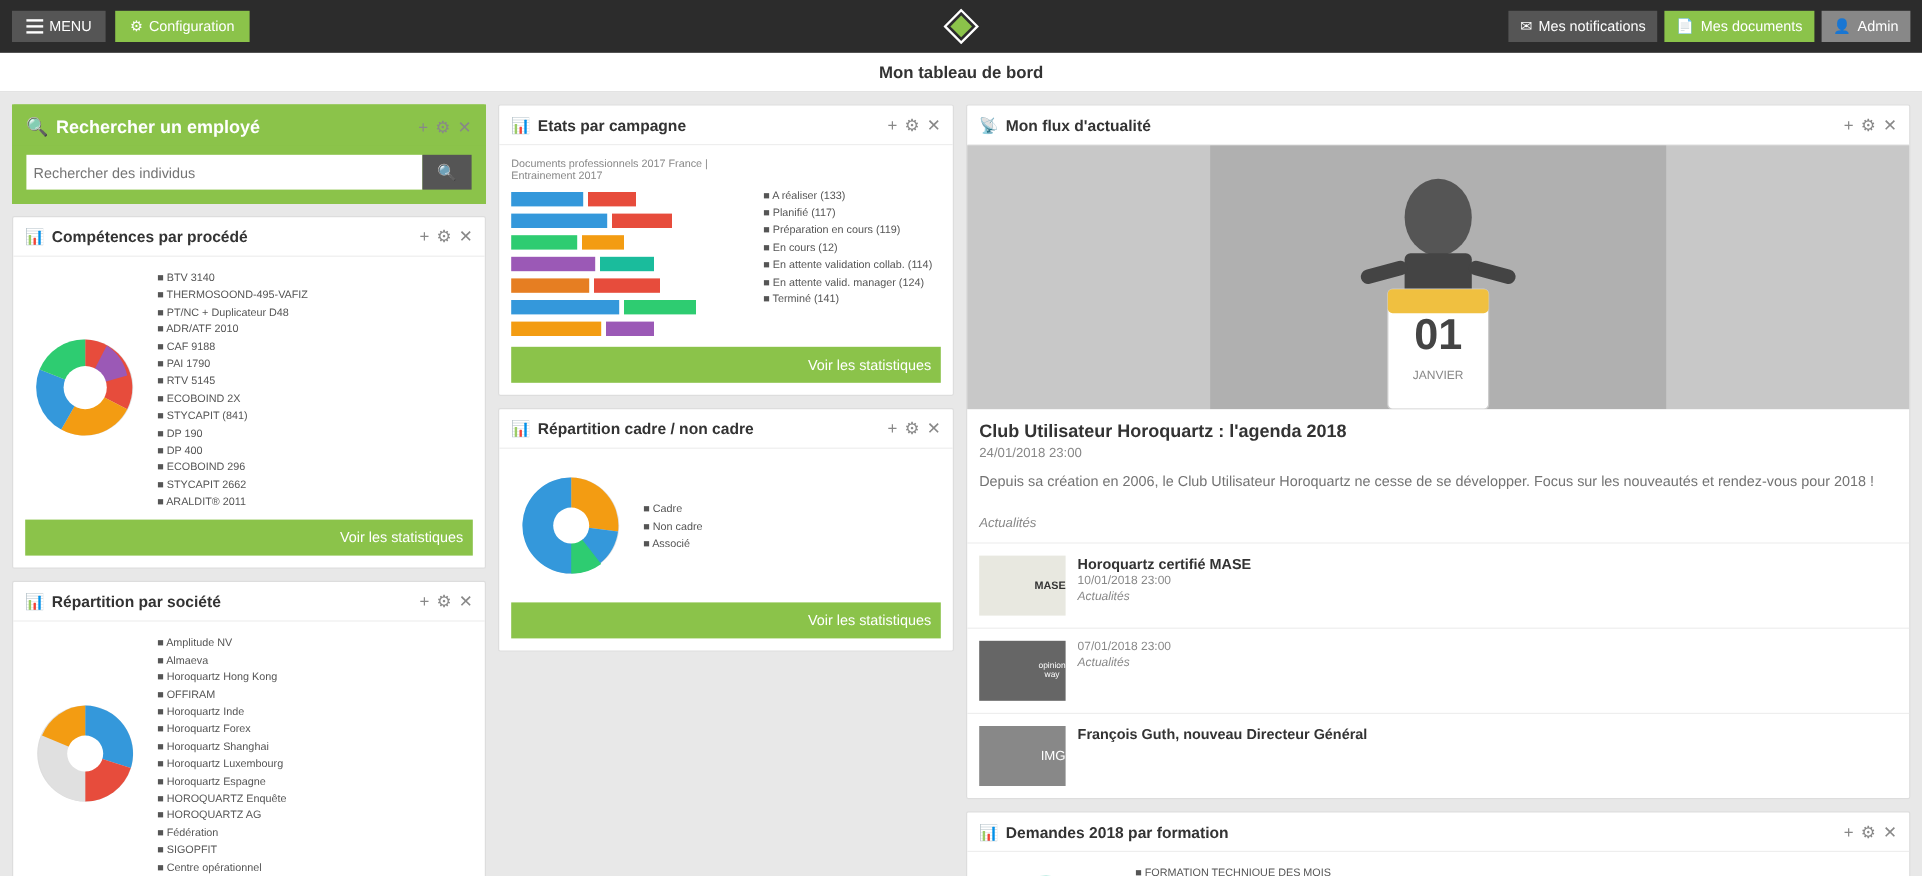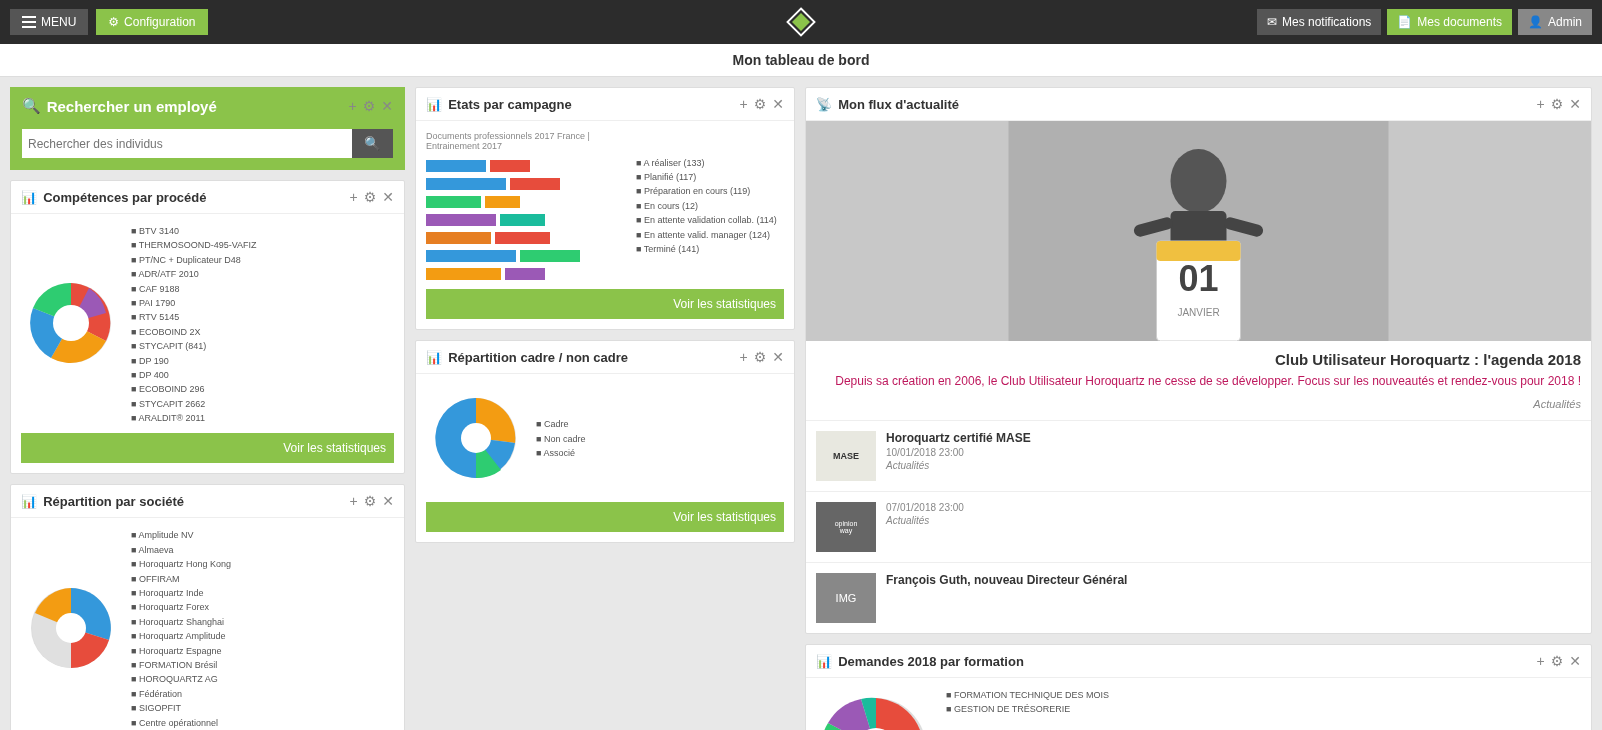--- a/index.html
+++ b/index.html
@@ -194,35 +194,35 @@
       width: 100%;
       height: 220px;
       background: #c8c8c8;
       overflow: hidden;
       display: flex;
       align-items: center;
       justify-content: center;
     }
     .flux-image svg { width: 100%; height: 100%; }
 
-    .flux-content { padding: 10px; text-align: right; }
+    .flux-content { padding: 10px; }
     .flux-article-title { font-size: 15px; font-weight: bold; color: #333; margin-bottom: 4px; }
     .flux-date { color: #888; font-size: 11px; margin-bottom: 8px; }
-    .flux-desc { font-size: 12px; color: #be185d; line-height: 1.5; margin-bottom: 8px; }
+    .flux-desc { font-size: 12px; color: #737373; line-height: 1.5; margin-bottom: 20px; }
     .flux-tag { font-size: 11px; color: #888; font-style: italic; }
 
     .flux-item { display: flex; gap: 10px; padding: 10px; border-top: 1px solid #eee; align-items: flex-start; }
     .flux-thumb {
-      width: 60px;
+      width: 72px;
       height: 50px;
       background: #aaa;
       flex-shrink: 0;
       display: flex;
       align-items: center;
-      justify-content: center;
+      justify-content: flex-end;
     }
     .flux-item-content {}
     .flux-item-title { font-size: 12px; font-weight: bold; color: #333; margin-bottom: 2px; }
     .flux-item-date { font-size: 10px; color: #888; margin-bottom: 2px; }
     .flux-item-tag { font-size: 10px; color: #888; font-style: italic; }
 
     
     .demandes-body {
       display: flex;
       gap: 10px;
@@ -401,23 +401,23 @@
             </svg>
           </div>
           <div class="chart-legend">
             <div>■ Amplitude NV</div>
             <div>■ Almaeva</div>
             <div>■ Horoquartz Hong Kong</div>
             <div>■ OFFIRAM</div>
             <div>■ Horoquartz Inde</div>
             <div>■ Horoquartz Forex</div>
             <div>■ Horoquartz Shanghai</div>
-            <div>■ Horoquartz Amplitude</div>
+            <div>■ Horoquartz Luxembourg</div>
             <div>■ Horoquartz Espagne</div>
-            <div>■ FORMATION Brésil</div>
+            <div>■ HOROQUARTZ Enquête</div>
             <div>■ HOROQUARTZ AG</div>
             <div>■ Fédération</div>
             <div>■ SIGOPFIT</div>
             <div>■ Centre opérationnel</div>
           </div>
         </div>
 
       </div>
     </div>
 
@@ -545,20 +545,21 @@
           <rect x="215" y="100" width="40" height="12" rx="6" fill="#444" transform="rotate(15, 235, 106)"></rect>
 
           <rect x="148" y="120" width="84" height="100" rx="4" fill="#fff" stroke="#ccc" stroke-width="1"></rect>
           <rect x="148" y="120" width="84" height="20" rx="4" fill="#f0c040"></rect>
           <text x="190" y="170" text-anchor="middle" font-size="36" font-weight="bold" fill="#444">01</text>
           <text x="190" y="195" text-anchor="middle" font-size="10" fill="#888">JANVIER</text>
         </svg>
       </div>
       <div class="flux-content">
         <div class="flux-article-title">Club Utilisateur Horoquartz : l'agenda 2018</div>
+        <div class="flux-date">24/01/2018 23:00</div>
         <div class="flux-desc">Depuis sa création en 2006, le Club Utilisateur Horoquartz ne cesse de se développer. Focus sur les nouveautés et rendez-vous pour 2018 !</div>
         <div class="flux-tag">Actualités</div>
       </div>
       <div class="flux-item">
         <div class="flux-thumb" style="background:#e8e8e0;">
           <span style="font-size:9px;font-weight:bold;color:#333;">MASE</span>
         </div>
         <div class="flux-item-content">
           <div class="flux-item-title">Horoquartz certifié MASE</div>
           <div class="flux-item-date">10/01/2018 23:00</div>

